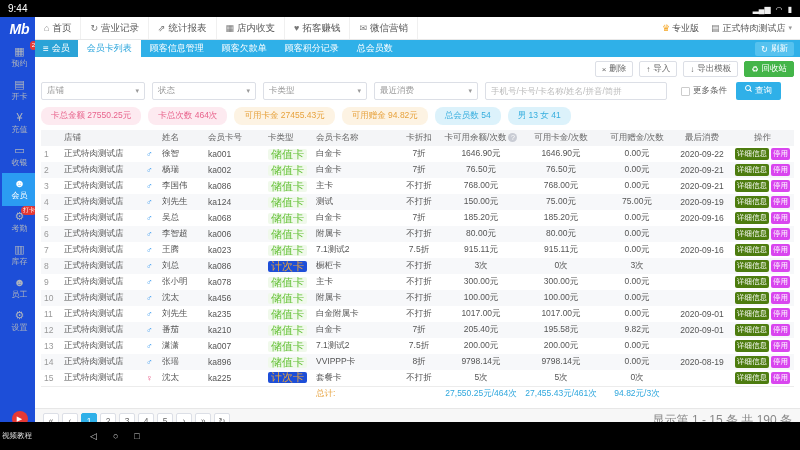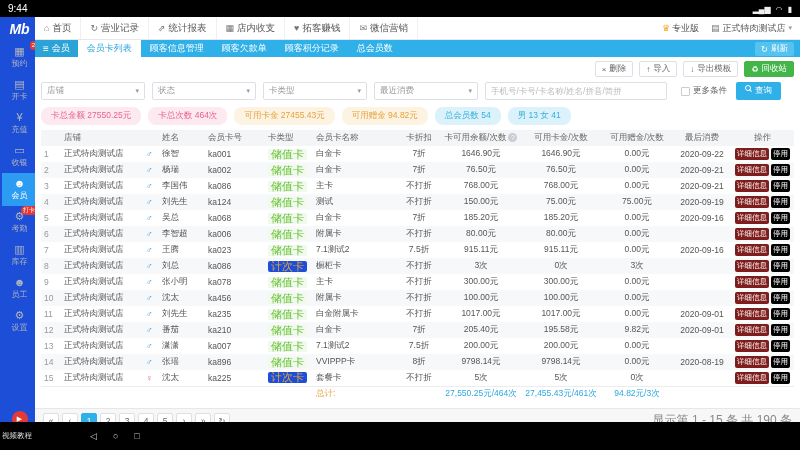--- a/index.html
+++ b/index.html
@@ -64,22 +64,22 @@
 td{font-size:8.5px;color:#555;height:16px;padding:0 3px;white-space:nowrap;overflow:hidden}
 thead th:nth-child(n+8),tbody td:nth-child(n+8){text-align:center}
 tbody tr:nth-child(even){background:#f7f8fa}
 td.idx{color:#999}
 .g-m{color:#4aa3f0;font-size:9px}
 .g-f{color:#e85d8a;font-size:9px}
 .tag{display:inline-block;padding:0 3px;border-radius:2px;font-size:11px;line-height:11px}
 .tag.green{background:#f0f9eb;color:#67c23a}
 .tag.orange{background:#1d4ed8;color:#e6a23c}
 .op{display:inline-block;padding:1px 2px;border-radius:2px;font-size:7.5px;color:#fff;margin:0 1px;cursor:pointer}
-.op.detail{background:#7f1d1d}
-.op.stop{background:#000000}
+.op.detail{background:#4d7c0f}
+.op.stop{background:#d946ef}
 tfoot td{color:#2fa7dd;border-top:1px solid #ececec;font-size:8.5px;height:16px}
 tfoot .tlabel{color:#e7a23d;text-align:left}
 tfoot .tnum{text-align:center}
 .help{display:inline-block;width:9px;height:9px;line-height:9px;border-radius:50%;background:#c9ccd4;color:#fff;font-size:7px;text-align:center;margin-left:2px;cursor:pointer}
 .spacer{flex:1}
 .pagebar{height:24px;background:#f7f7f7;border-top:1px solid #e7e7e7;display:flex;align-items:center;padding:0 8px;margin:0 -6px}
 .pager{display:flex;align-items:center}
 .pbtn{min-width:16px;height:16px;border:1px solid #dcdfe6;background:#fff;color:#666;font-size:8.5px;line-height:14px;text-align:center;margin-right:3px;border-radius:2px;padding:0 3px;cursor:pointer}
 .pbtn.active{background:#2fb0e8;border-color:#2fb0e8;color:#fff}
 .pinfo{margin-left:auto;font-size:12px;color:#888}

